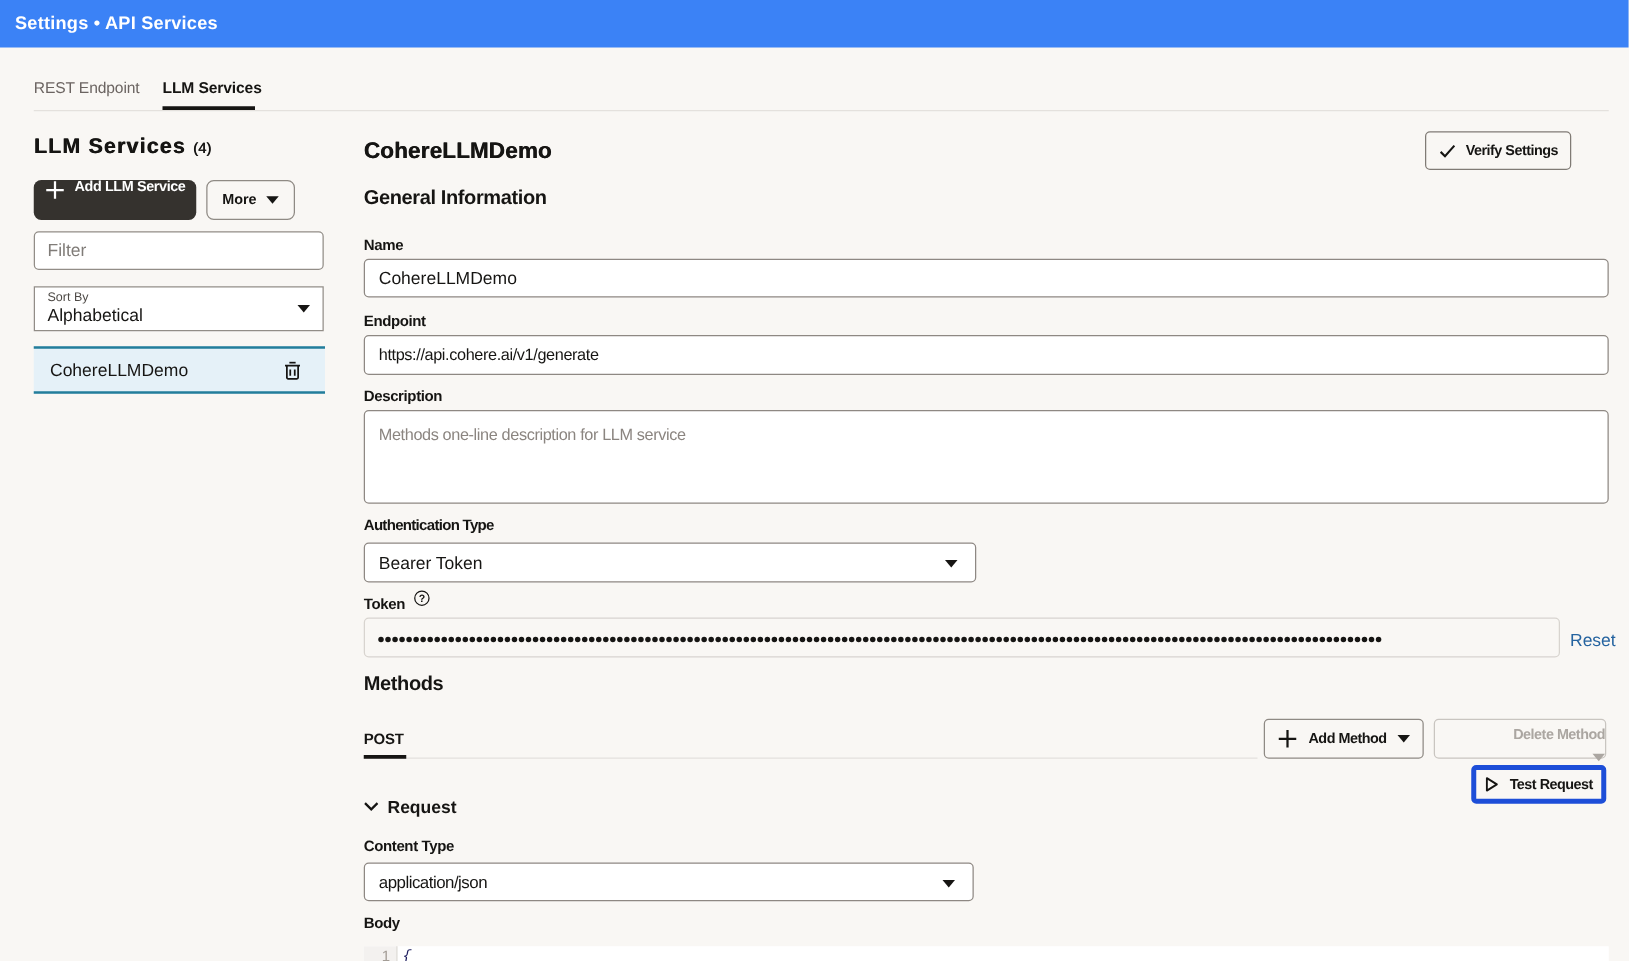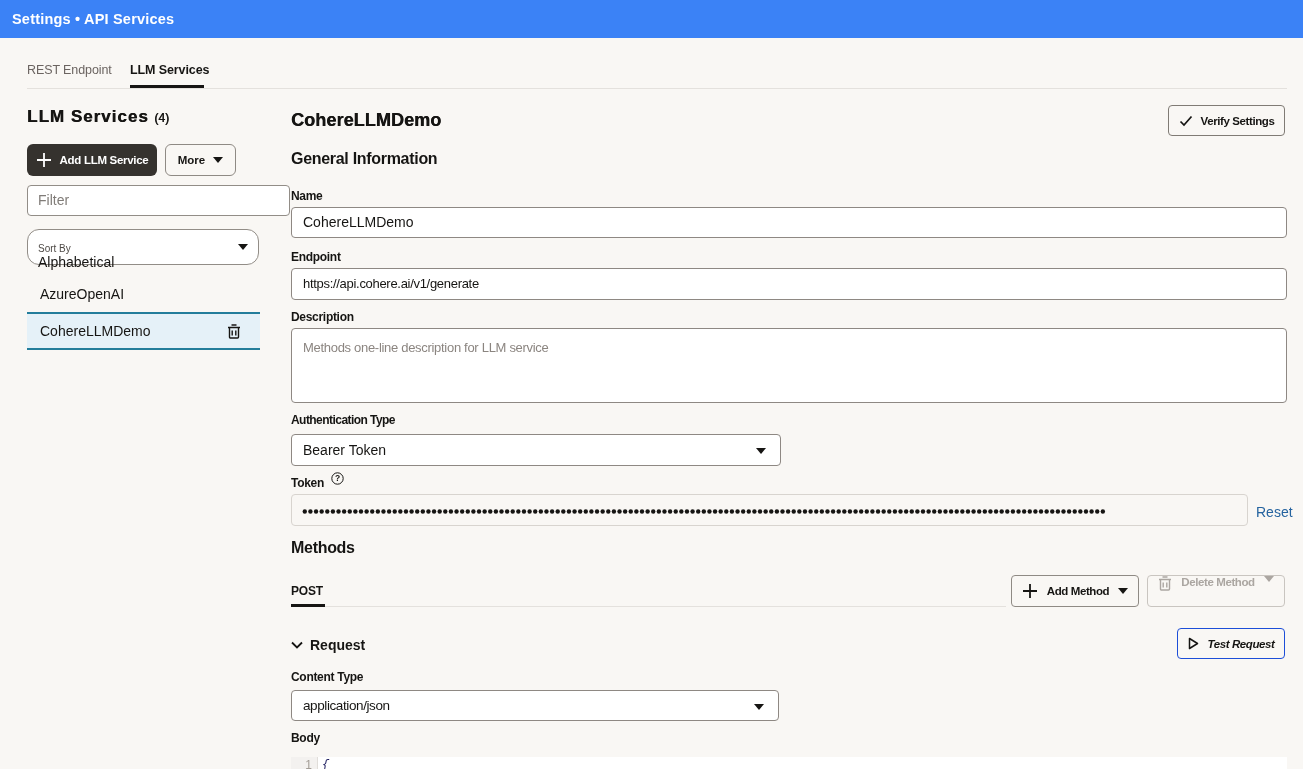--- a/index.html
+++ b/index.html
@@ -21,54 +21,54 @@
   .tab-underline { left:130px; top:85px; width:74px; height:3px; background:#161513; }
   .tab-line { left:27px; top:88px; width:1260px; height:1px; background:#e4e1dd; }
 
   
   .lp-title { left:27px; top:107px; font-size:17px; font-weight:700; letter-spacing:1px; text-shadow:0.5px 0 0 #161513; }
   .lp-title .cnt { font-size:12px; font-weight:400; letter-spacing:0; }
   .btn-add {
     left:27px; top:144px; width:130px; height:32px;
     background:#35322e; color:#fff; border-radius:6px;
     font-size:11.5px; font-weight:700; letter-spacing:-0.3px;
-    display:flex; align-items:center; justify-content:center; gap:8px;
+    display:flex; justify-content:center; gap:8px;
   }
   .btn-more {
     left:165px; top:144px; width:71px; height:32px;
     background:transparent; border:1px solid #8f8a84; border-radius:6px;
     font-size:11.5px; font-weight:700; color:#161513;
     display:flex; align-items:center; justify-content:center; gap:8px;
   }
   .tri { width:0; height:0; border-left:5px solid transparent; border-right:5px solid transparent; border-top:6px solid #161513; }
   .filter {
-    left:27px; top:185px; width:263px; height:31px;
+    left:27px; top:185px; width:232px; height:31px;
     background:#fff; border:1px solid #928d87; border-radius:4px;
     font-size:14px; color:#807c78; line-height:29px; padding-left:10px;
   }
   .sortbox {
     left:27px; top:229px; width:232px; height:36px;
-    background:#fff; border:1px solid #928d87; border-radius:12px;
-    padding:13px 0 0 10px;
+    background:#fff; border:1px solid #928d87; border-radius:0;
+    padding:3px 0 0 10px;
   }
   .sortbox .lbl { font-size:10px; color:#4f4b47; }
   .sortbox .val { font-size:14px; color:#161513; margin-top:0px; }
   .sortbox .tri { position:absolute; right:10px; top:14px; }
   .list { left:27px; top:277px; width:233px; }
   .row { height:35px; line-height:35px; padding-left:13px; font-size:14px; position:relative; }
   .row.sel {
     height:38px; line-height:34px;
     background:#e5f1f8;
     border-top:2px solid #237d9b; border-bottom:2px solid #237d9b;
   }
 
   
   .title { left:291px; top:110px; font-size:18px; font-weight:700; letter-spacing:0.1px; text-shadow:0.4px 0 0 #161513; }
   .btn-verify {
-    left:1168px; top:105px; width:117px; height:31px;
+    left:1140px; top:105px; width:117px; height:31px;
     border:1px solid #807b75; border-radius:4px;
     font-size:11.5px; font-weight:700; color:#161513; letter-spacing:-0.4px;
     display:flex; align-items:center; justify-content:center; gap:8px;
   }
   .h-general { left:291px; top:150px; font-size:16px; font-weight:700; letter-spacing:-0.3px; }
   .flabel { font-size:12px; font-weight:700; color:#161513; letter-spacing:-0.3px; }
   .input {
     background:#fff; border:1px solid #8e8883; border-radius:4px;
     font-size:14px; color:#161513; padding-left:11px;
   }
@@ -87,29 +87,29 @@
   .btn-addm {
     left:1011px; top:575px; width:128px; height:32px;
     border:1px solid #8f8a84; border-radius:4px; background:transparent;
     font-size:11.5px; font-weight:700; color:#161513; letter-spacing:-0.4px;
     display:flex; align-items:center; justify-content:center; gap:9px;
   }
   .btn-delm {
     left:1147px; top:575px; width:138px; height:32px;
     border:1px solid #c9c5c0; border-radius:4px; background:transparent;
     font-size:11.5px; font-weight:700; color:#aba6a1; letter-spacing:-0.4px;
-    display:flex; align-items:flex-start; justify-content:center; gap:9px;
+    display:flex; align-items:flex-end; justify-content:center; gap:9px;flex-direction:column;
   }
   .tri.gray { border-top-color:#aba6a1; }
   .req { left:291px; top:637px; font-size:14px; font-weight:700; display:flex; align-items:center; gap:7px; }
   .btn-test {
-    left:1177px; top:628px; width:108px; height:31px;
-    border:1px solid #1d4ed8; border-radius:4px;
+    left:1177px; top:612px; width:108px; height:31px;
+    border:4px solid #1d4ed8; border-radius:4px;
     font-size:11.5px; font-weight:700; color:#161513; letter-spacing:-0.4px;
-    display:flex; align-items:center; justify-content:center; gap:9px;font-style:italic;
+    display:flex; align-items:center; justify-content:center; gap:9px;
   }
   .ct-label { left:291px; top:670px; }
   .sel-ct { left:291px; top:690px; width:488px; height:31px; line-height:29px; }
   .body-label { left:291px; top:731px; }
   .editor { left:291px; top:757px; width:996px; height:12px; background:#fff; }
   .gutter { position:absolute; left:0; top:0; width:27px; height:12px; background:#f3f1ef; border-right:1px solid #e0ddd9; font-size:12px; color:#a39d96; text-align:right; padding-right:5px; line-height:16px; }
   .code { position:absolute; left:31px; top:0; font-family:"Liberation Mono", monospace; font-style:italic; font-size:12px; color:#1d1d5e; line-height:16px; }
 </style>
 </head>
 <body>
@@ -124,21 +124,20 @@
       <path d="M8 1v14M1 8h14" stroke="#fff" stroke-width="1.8"></path>
     </svg>Add LLM Service</div>
   <div class="abs btn-more">More <span class="tri"></span></div>
   <div class="abs filter">Filter</div>
   <div class="abs sortbox">
     <div class="lbl">Sort By</div>
     <div class="val">Alphabetical</div>
     <span class="tri"></span>
   </div>
   <div class="abs list">
-    <div class="row">AzureOpenAI</div>
     <div class="row sel">CohereLLMDemo
       <svg style="position:absolute;right:19px;top:10px" width="14" height="15" viewBox="0 0 14 15">
         <path d="M4.5 1h5M1 3.5h12M2.5 3.5h9V13a1 1 0 0 1-1 1h-7a1 1 0 0 1-1-1z" fill="none" stroke="#161513" stroke-width="1.4"></path>
         <path d="M5.2 6.5v5M8.8 6.5v5" stroke="#161513" stroke-width="1.4"></path>
       </svg>
     </div>
   </div>
 
   <div class="abs title">CohereLLMDemo</div>
   <div class="abs btn-verify"><svg width="14" height="12" viewBox="0 0 14 12">

